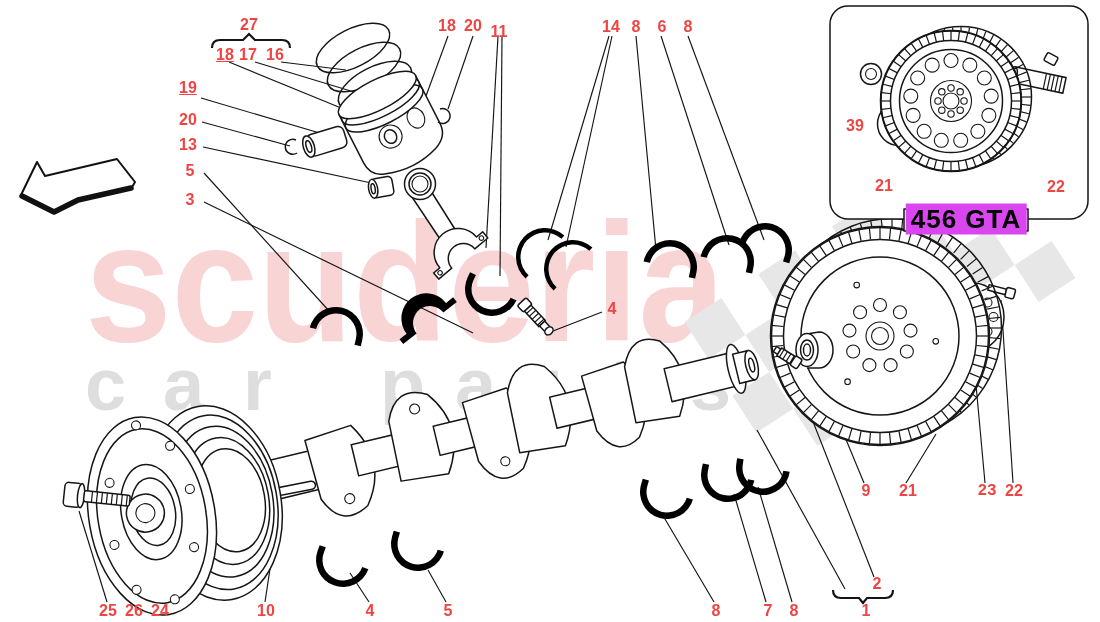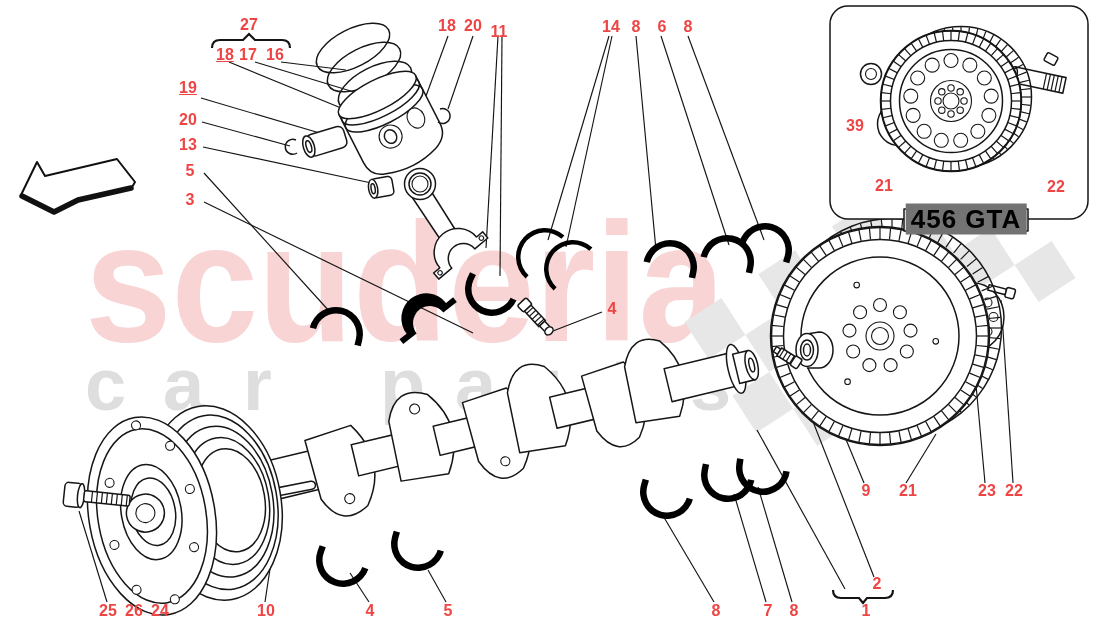--- a/index.html
+++ b/index.html
@@ -2,21 +2,21 @@
 <html><head>
 <meta charset="utf-8">
 <style>
   html,body{margin:0;padding:0;background:#fff;}
   .stage{position:relative;width:1100px;height:622px;background:#fff;overflow:hidden;
          font-family:"Liberation Sans",sans-serif;}
   svg{position:absolute;left:0;top:0;}
   .plabel{position:absolute;transform:translate(-50%,-50%);font:bold 16px "Liberation Sans",sans-serif;
           color:#ef4444;white-space:nowrap;z-index:5;}
   .caption{position:absolute;transform:translate(-50%,-50%);font:bold 26px "Liberation Sans",sans-serif;
-           color:#000;letter-spacing:1px;background:#737373;padding:0 5px;z-index:6;}
+           color:#000;letter-spacing:1px;background:#d946ef;padding:0 5px;z-index:6;}
   
   #parts path,#parts rect,#parts circle,#parts ellipse,#inset path,#inset rect,#inset circle,#inset ellipse{
       fill:#fff;stroke:#161616;stroke-width:1.5;stroke-linejoin:round;}
   .ln{fill:none !important;}
   .thin{fill:none !important;stroke-width:1.1 !important;}
   .hole{stroke-width:1.1 !important;}
   .tickg line{stroke:#161616;stroke-width:1.2;}
   #leaders line,#leaders path{stroke:#141414;stroke-width:1.15;fill:none;}
   #leaders path.brkt{stroke-width:2.2;}
   .wm-brand{font-family:"Liberation Sans",sans-serif;font-weight:bold;}
@@ -653,21 +653,21 @@
       <div class="plabel" style="left: 188px; top: 120px;">20</div>
       <div class="plabel" style="left: 188px; top: 145px;">13</div>
       <div class="plabel" style="left: 190px; top: 171px;">5</div>
       <div class="plabel" style="left: 190px; top: 200px;">3</div>
       <div class="plabel" style="left: 612px; top: 309px;">4</div>
       <div class="plabel" style="left: 855px; top: 126px;">39</div>
       <div class="plabel" style="left: 884px; top: 186px;">21</div>
       <div class="plabel" style="left: 1056px; top: 187px;">22</div>
       <div class="plabel" style="left: 866px; top: 491px;">9</div>
       <div class="plabel" style="left: 908px; top: 491px;">21</div>
-      <div class="plabel" style="left: 987px; top: 491px;">23</div>
+      <div class="plabel" style="left: 987px; top: 491px; font-family: Liberation Mono, monospace;">23</div>
       <div class="plabel" style="left: 1014px; top: 491px;">22</div>
       <div class="plabel" style="left: 108px; top: 611px;">25</div>
       <div class="plabel" style="left: 134px; top: 611px; text-align: right;">26</div>
       <div class="plabel" style="left: 160px; top: 611px;">24</div>
       <div class="plabel" style="left: 266px; top: 611px;">10</div>
       <div class="plabel" style="left: 370px; top: 611px;">4</div>
       <div class="plabel" style="left: 448px; top: 611px;">5</div>
       <div class="plabel" style="left: 716px; top: 611px;">8</div>
       <div class="plabel" style="left: 768px; top: 611px;">7</div>
       <div class="plabel" style="left: 794px; top: 611px;">8</div>

